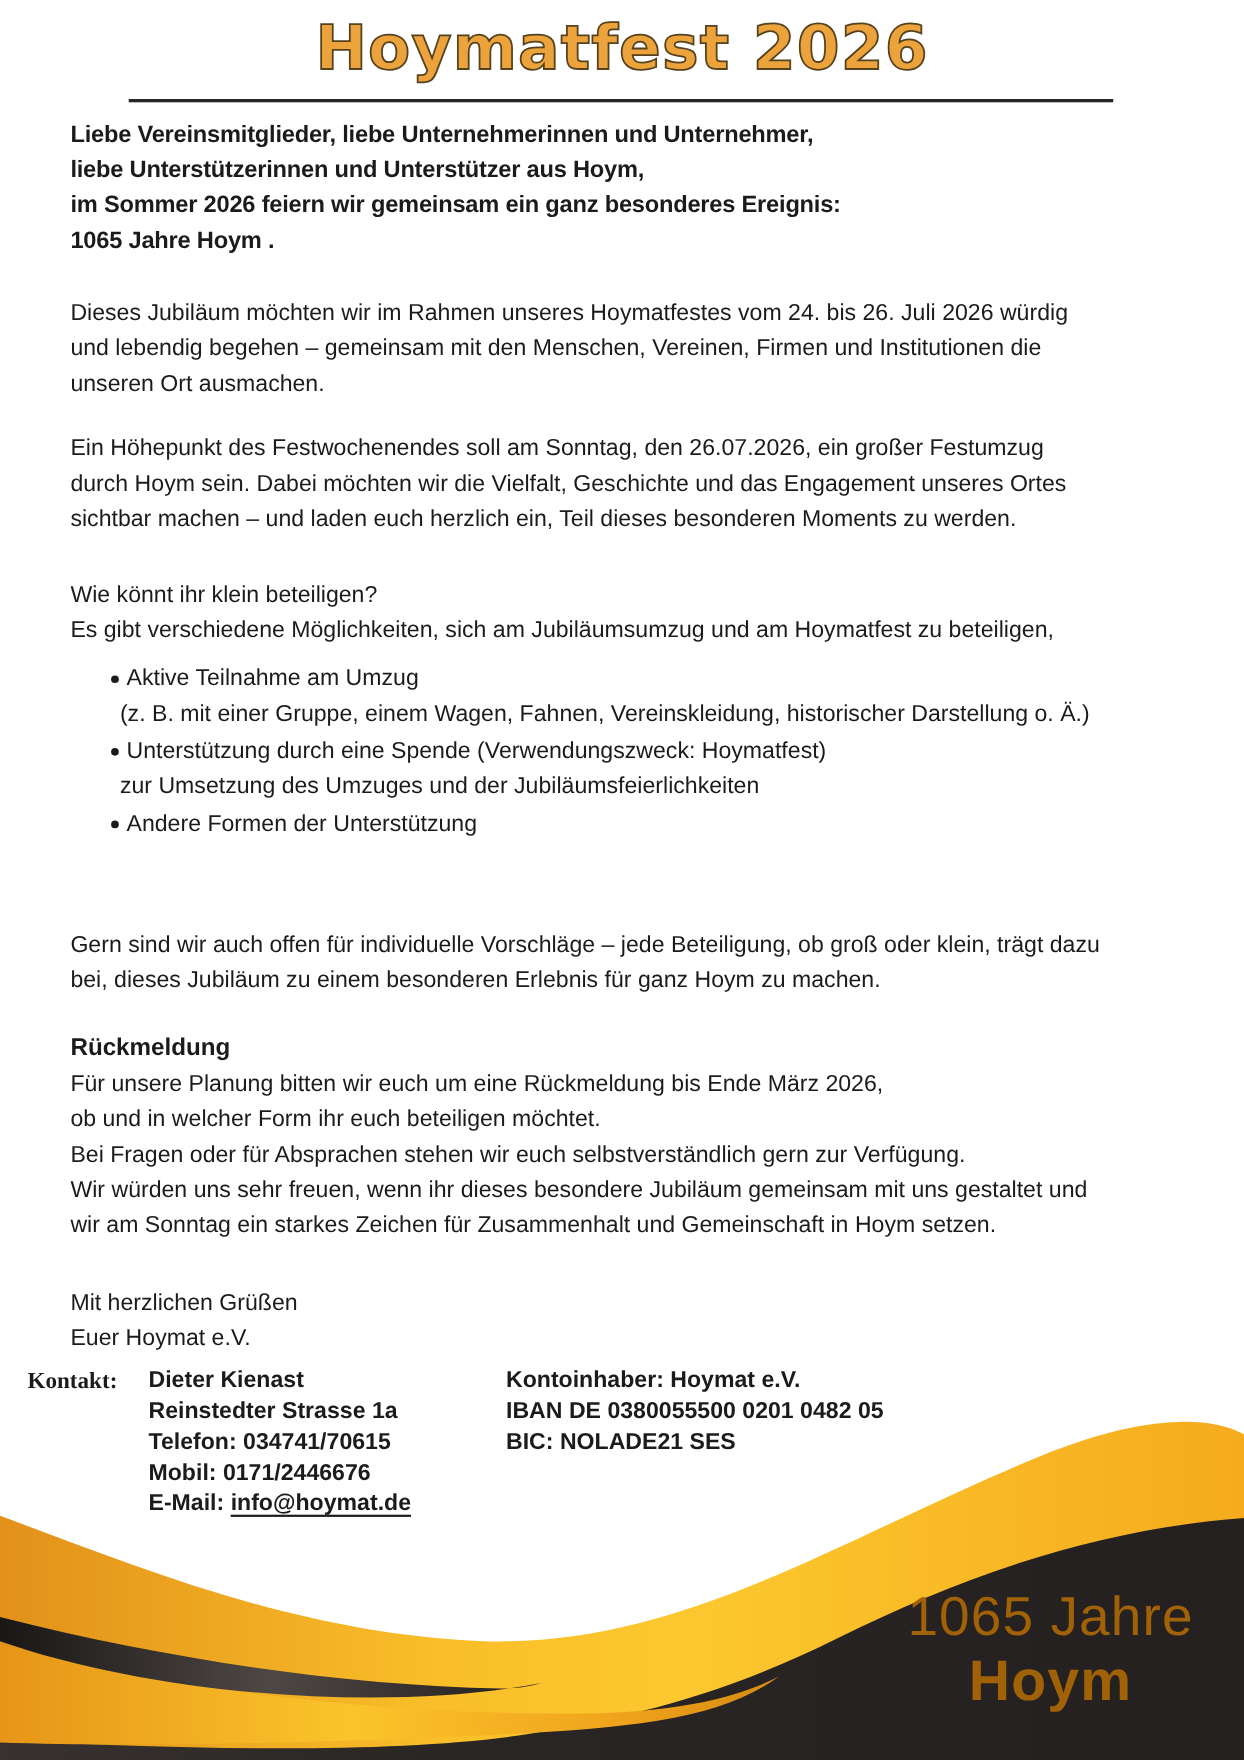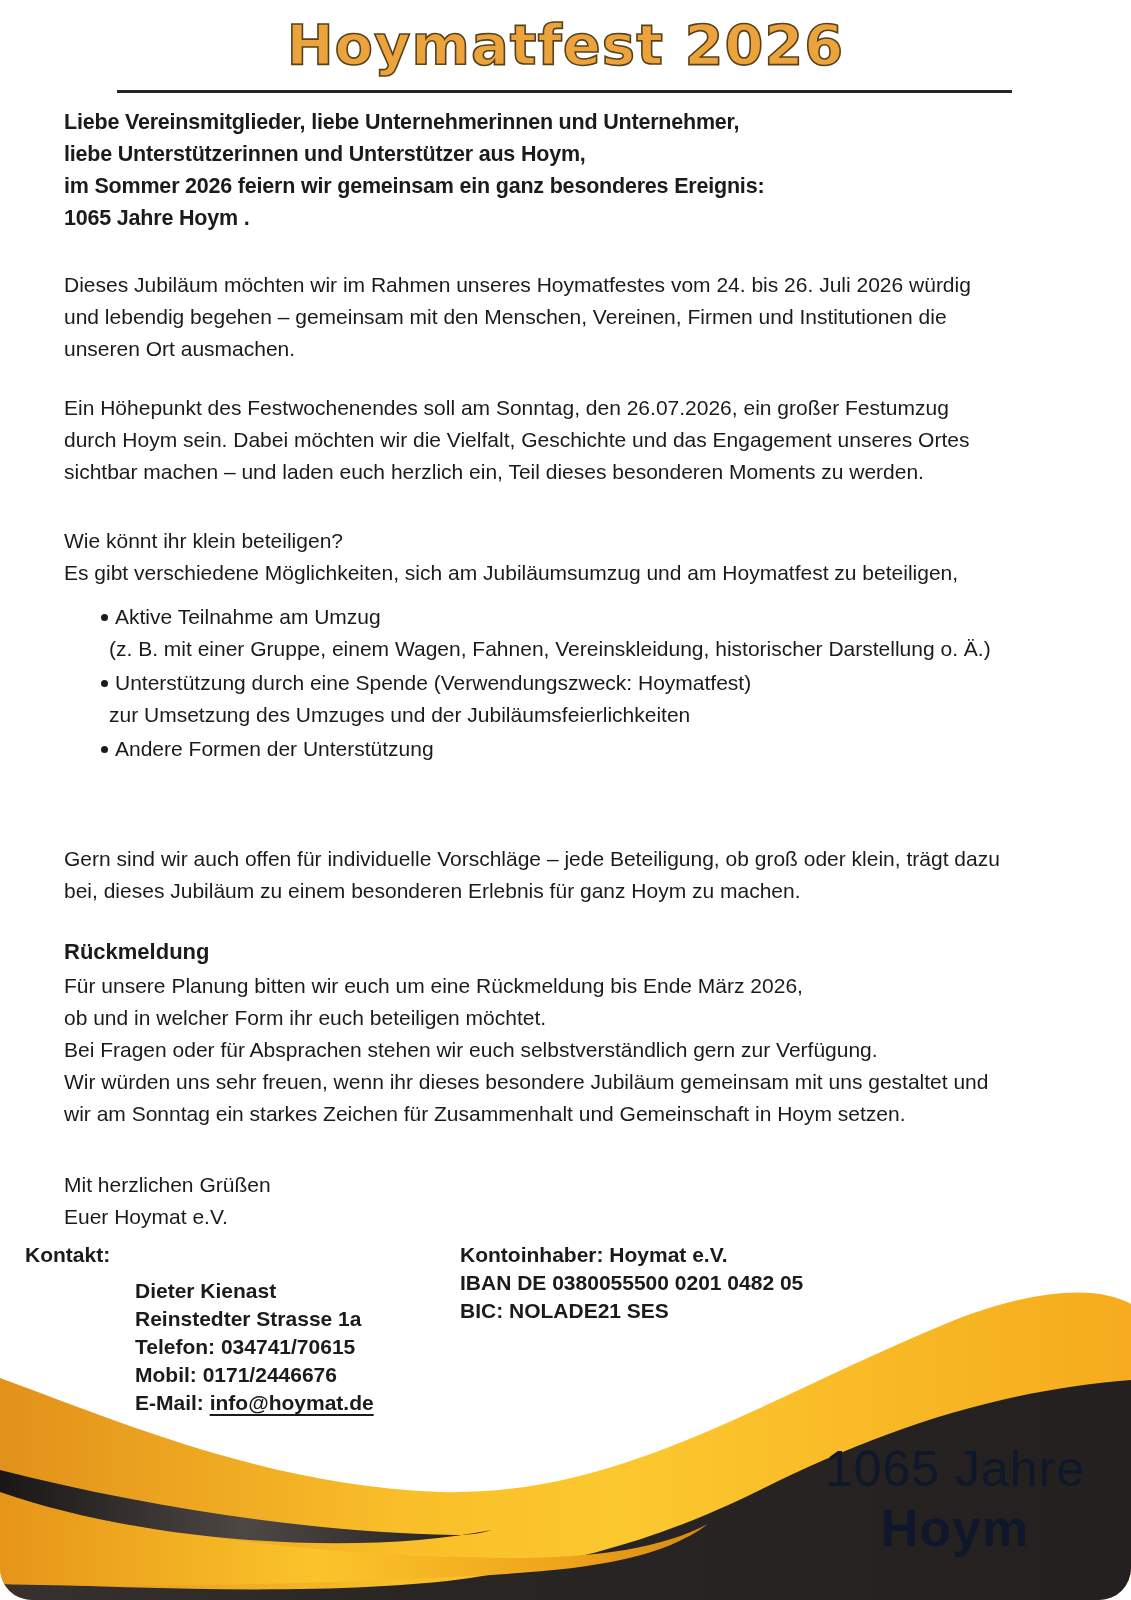--- a/index.html
+++ b/index.html
@@ -3,21 +3,20 @@
 <meta charset="utf-8">
 <style>
   html,body{margin:0;padding:0;background:#ffffff;}
   .page{
     position:relative;
     width:1131px;height:1600px;
     background:#ffffff;
     overflow:hidden;
     font-family:"Liberation Sans",sans-serif;
     color:#1b1b1b;
-    border-radius:32px;
   }
   
   .title{
     position:absolute;top:12px;left:0;width:1131px;
     text-align:center;
     font-family:"DejaVu Sans",sans-serif;
     font-size:56px;font-weight:700;letter-spacing:1px;
     color:#eda33c;
     -webkit-text-stroke:1.6px #55431f;
   }
@@ -46,30 +45,30 @@
   .rueck-heading .line{font-weight:700;font-size:22px;}
   .rueck-body{top:970px;}
   .closing{top:1169px;}
   
   .contact{
     position:absolute;top:1241px;left:0;width:1131px;
     display:flex;align-items:flex-start;
     font-weight:700;font-size:21px;
   }
   .contact .line{font-weight:700;font-size:21px;line-height:28px;}
-  .contact-label{width:110px;margin-left:25px;}
-  .contact-person{width:325px;margin-top:36px;}
+  .contact-label{width:110px;margin-left:25px;font-family:Liberation Serif, serif;}
+  .contact-person{width:325px;}
   .contact-bank{flex:1;}
   .email-link{color:#1b1b1b;text-decoration:underline;text-decoration-thickness:2px;text-underline-offset:4px;cursor:pointer;}
   
   .wave-wrap{position:absolute;left:0;bottom:0;width:1131px;height:340px;}
   .wave-wrap svg{display:block;width:1131px;height:340px;}
   .anniversary{
     position:absolute;top:1440px;left:800px;width:310px;
-    text-align:center;color:#0f172a;
+    text-align:center;color:#a16207;
   }
   .anniversary .years{font-size:50px;font-weight:400;line-height:58px;letter-spacing:1px;white-space:nowrap;}
   .anniversary .town{font-size:52px;font-weight:700;line-height:60px;letter-spacing:1px;white-space:nowrap;}
 </style>
 </head>
 <body>
 
 <div class="page">
 
   <div class="title">Hoymatfest 2026</div>

